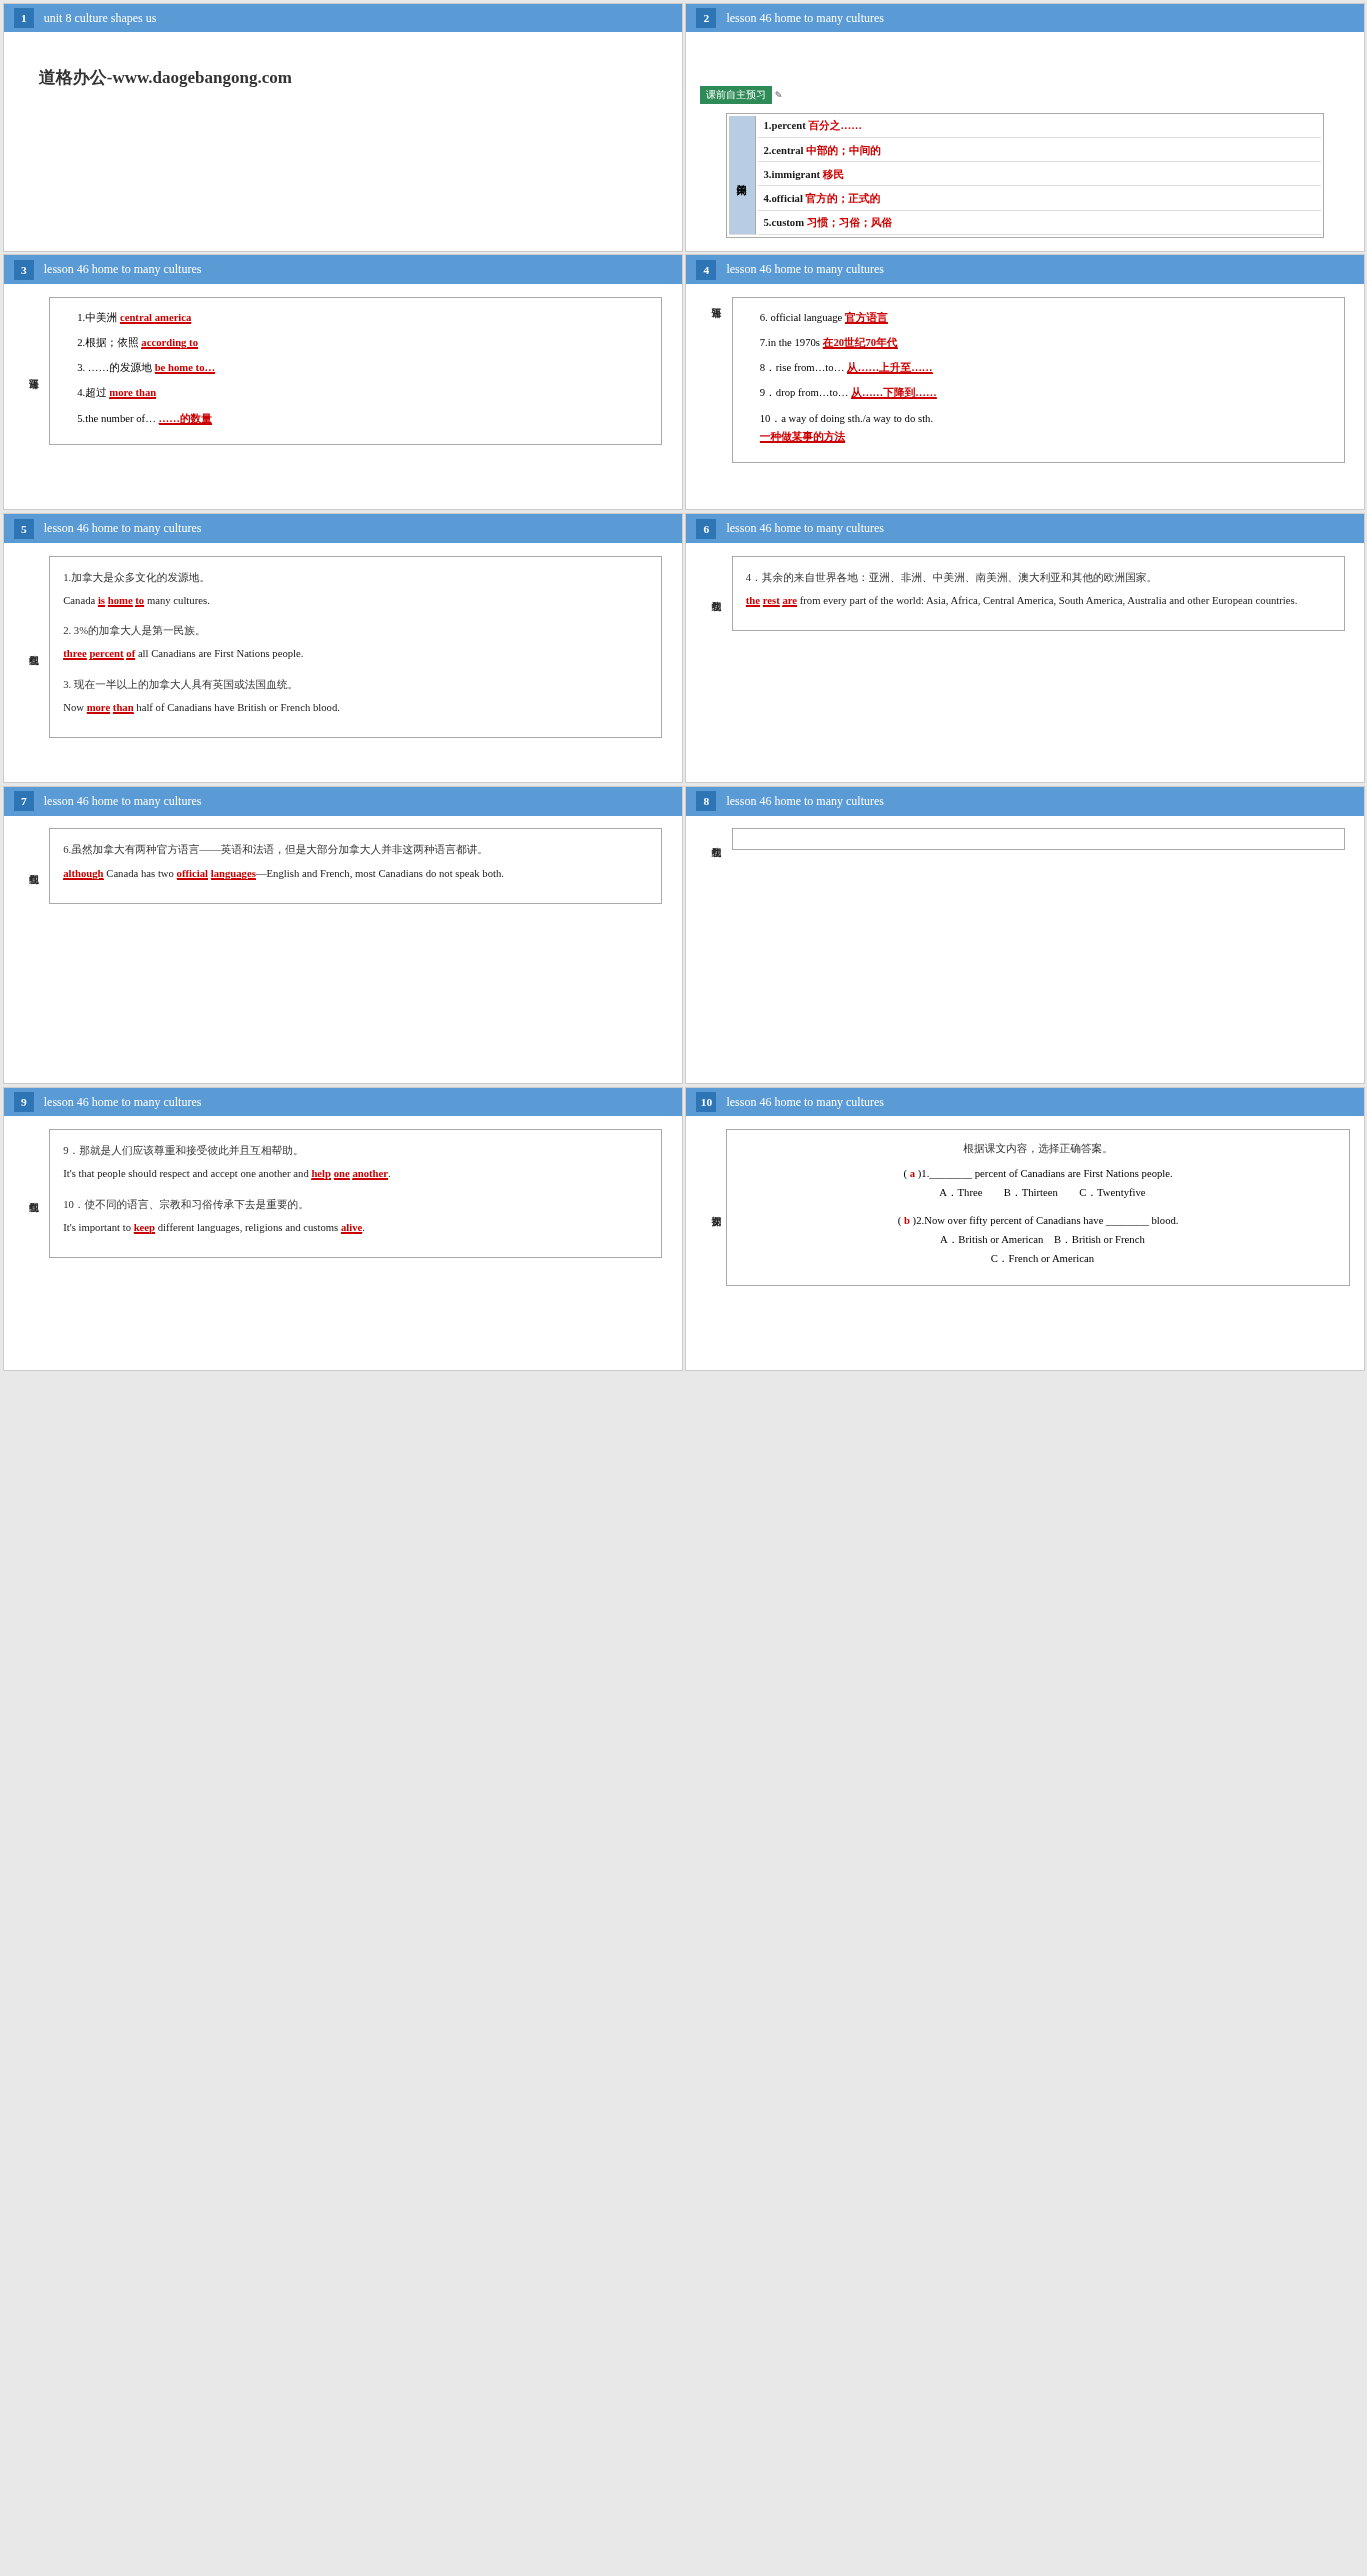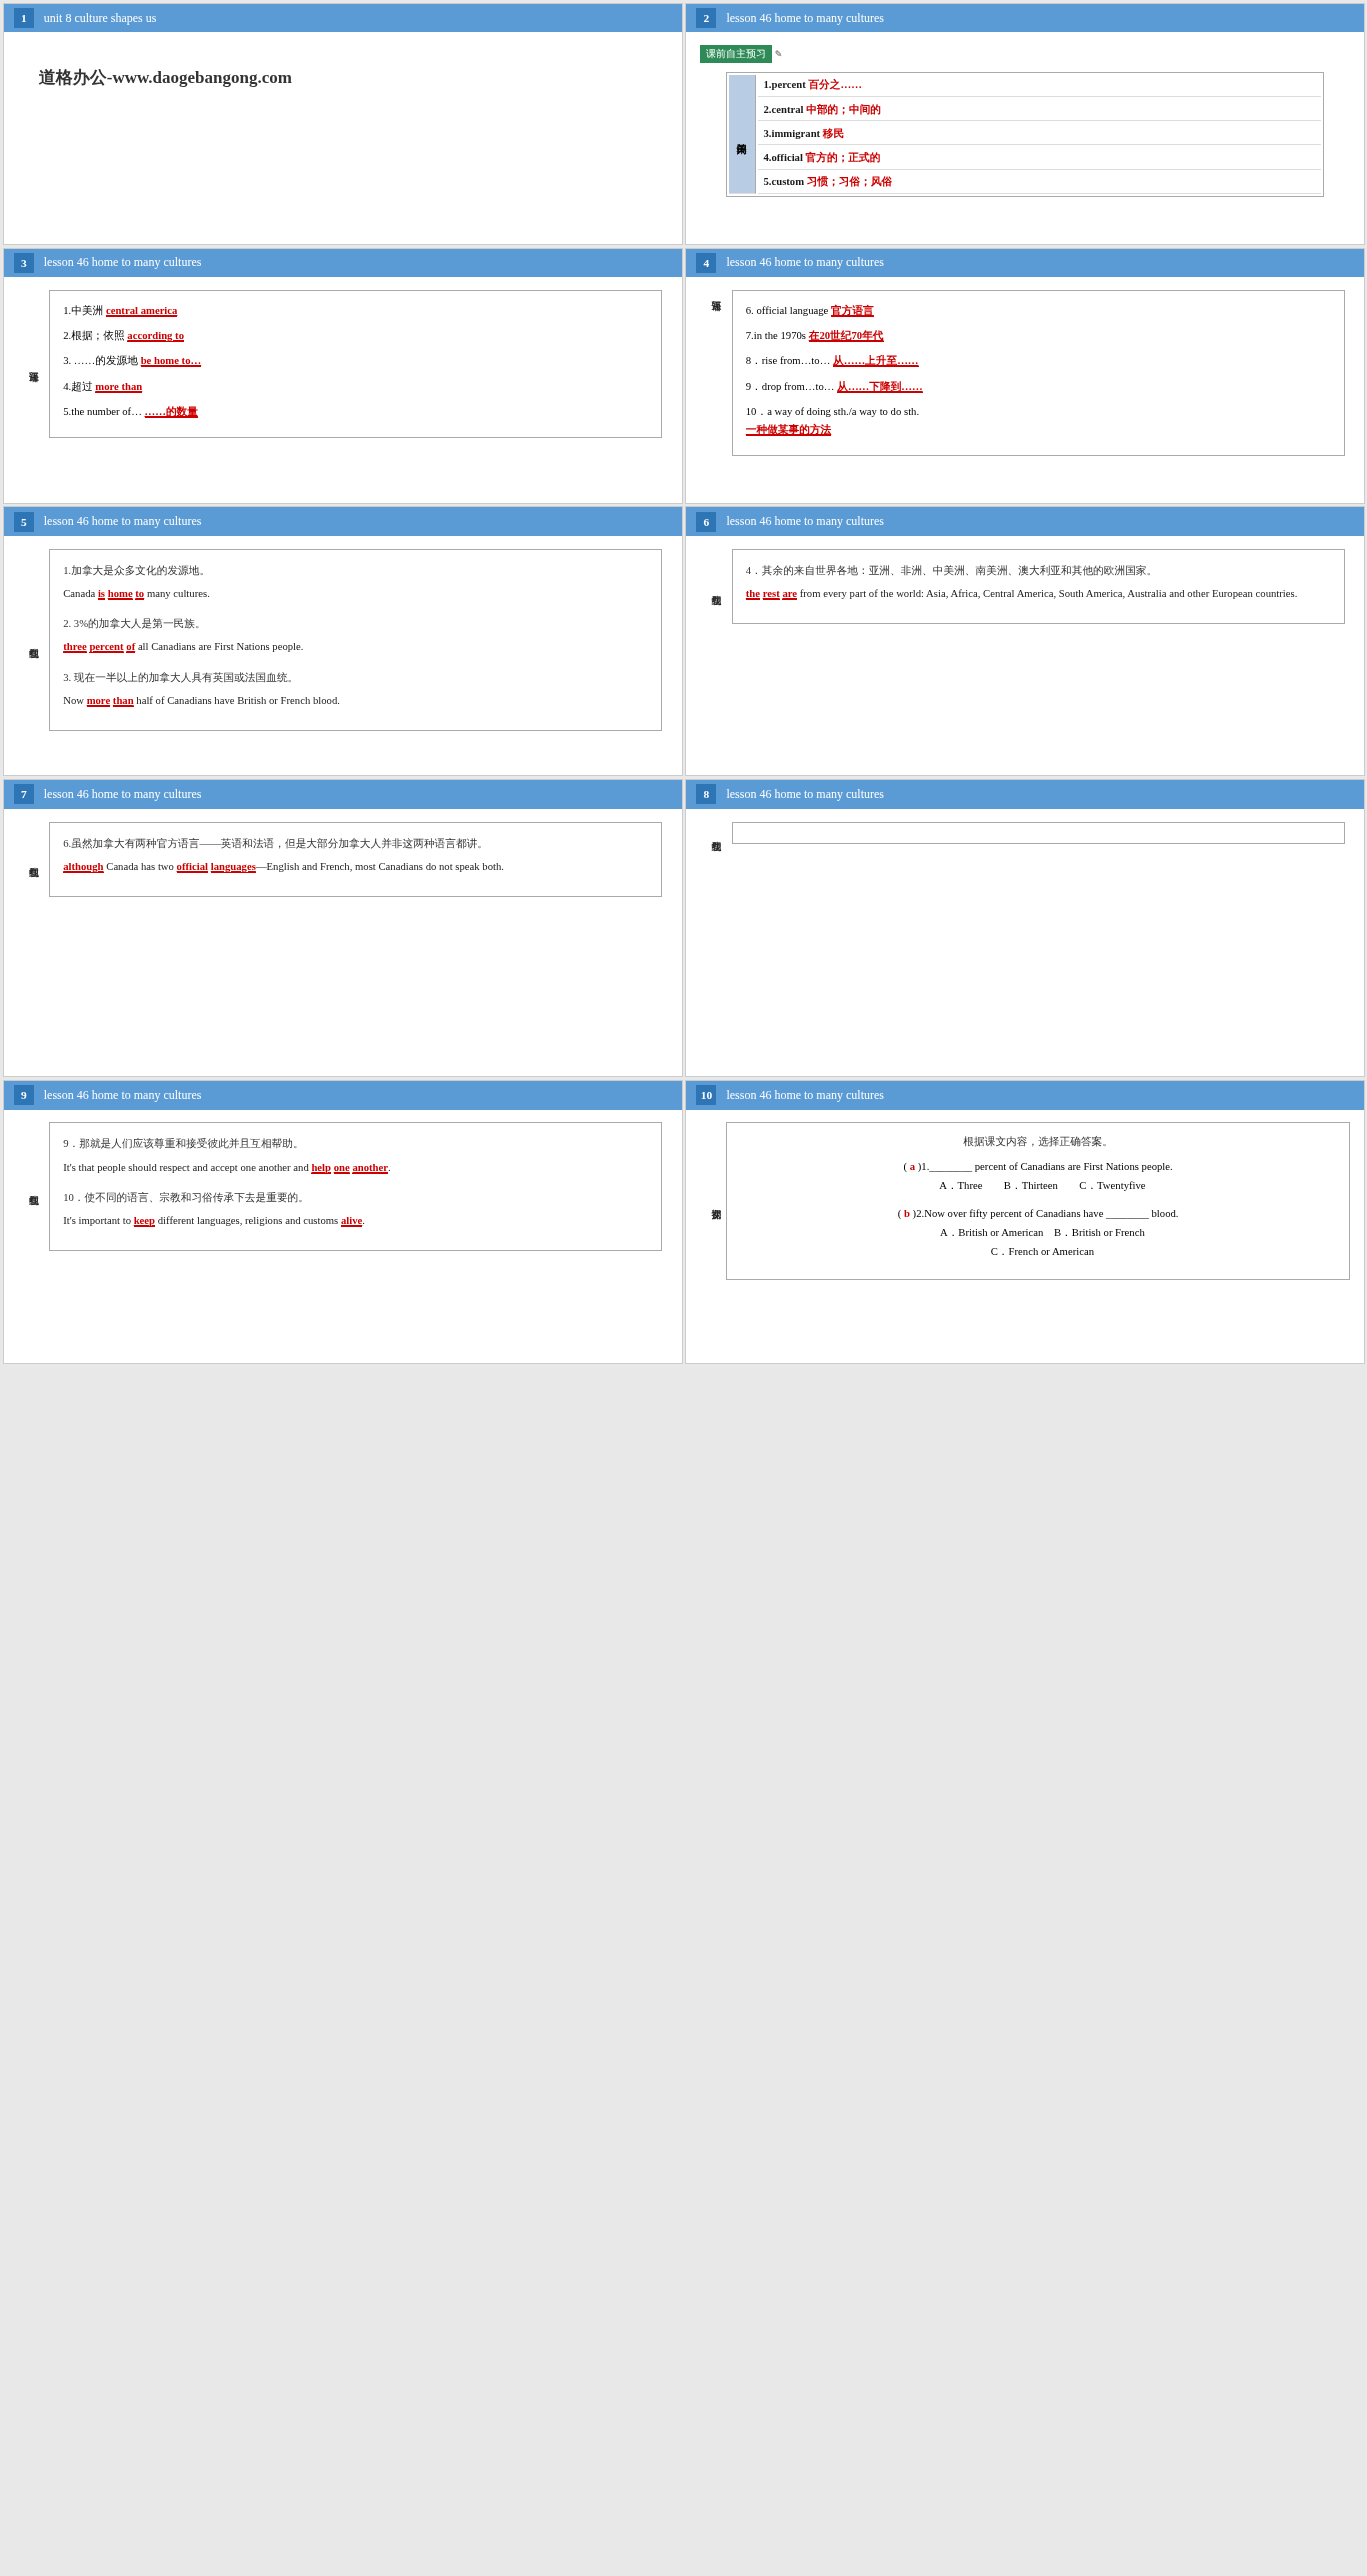--- a/index.html
+++ b/index.html
@@ -62,20 +62,21 @@
     }
 
     
     .preview-tag {
       background: #2e8b57;
       color: white;
       font-size: 10px;
       padding: 2.1px 5.7px;
       display: inline-block;
       margin-bottom: 8.5px;
+      margin-top: 41px;
     }
     .vocab-table {
       border: 0.7px solid #aaa;
       width: 92%;
       margin: 0 auto;
     }
     .vocab-table td {
       padding: 3.6px 5.7px;
       font-size: 10.7px;
       border-bottom: 0.7px solid #ddd;
@@ -89,21 +90,21 @@
       border-right: 0.7px solid #aaa;
       vertical-align: middle;
       width: 25.6px;
     }
     .vocab-en { font-weight: bold; color: #1a1a1a; }
     .vocab-zh { color: #cc0000; font-weight: bold; }
 
     
     .phrase-box {
       border: 0.7px solid #aaa;
-      padding: 10px 13px;
+      padding: 10px 27px;
       margin: 0 5.7px;
       position: relative;
     }
     .phrase-row {
       margin-bottom: 7px;
       font-size: 10.7px;
       line-height: 1.7;
     }
 
     

